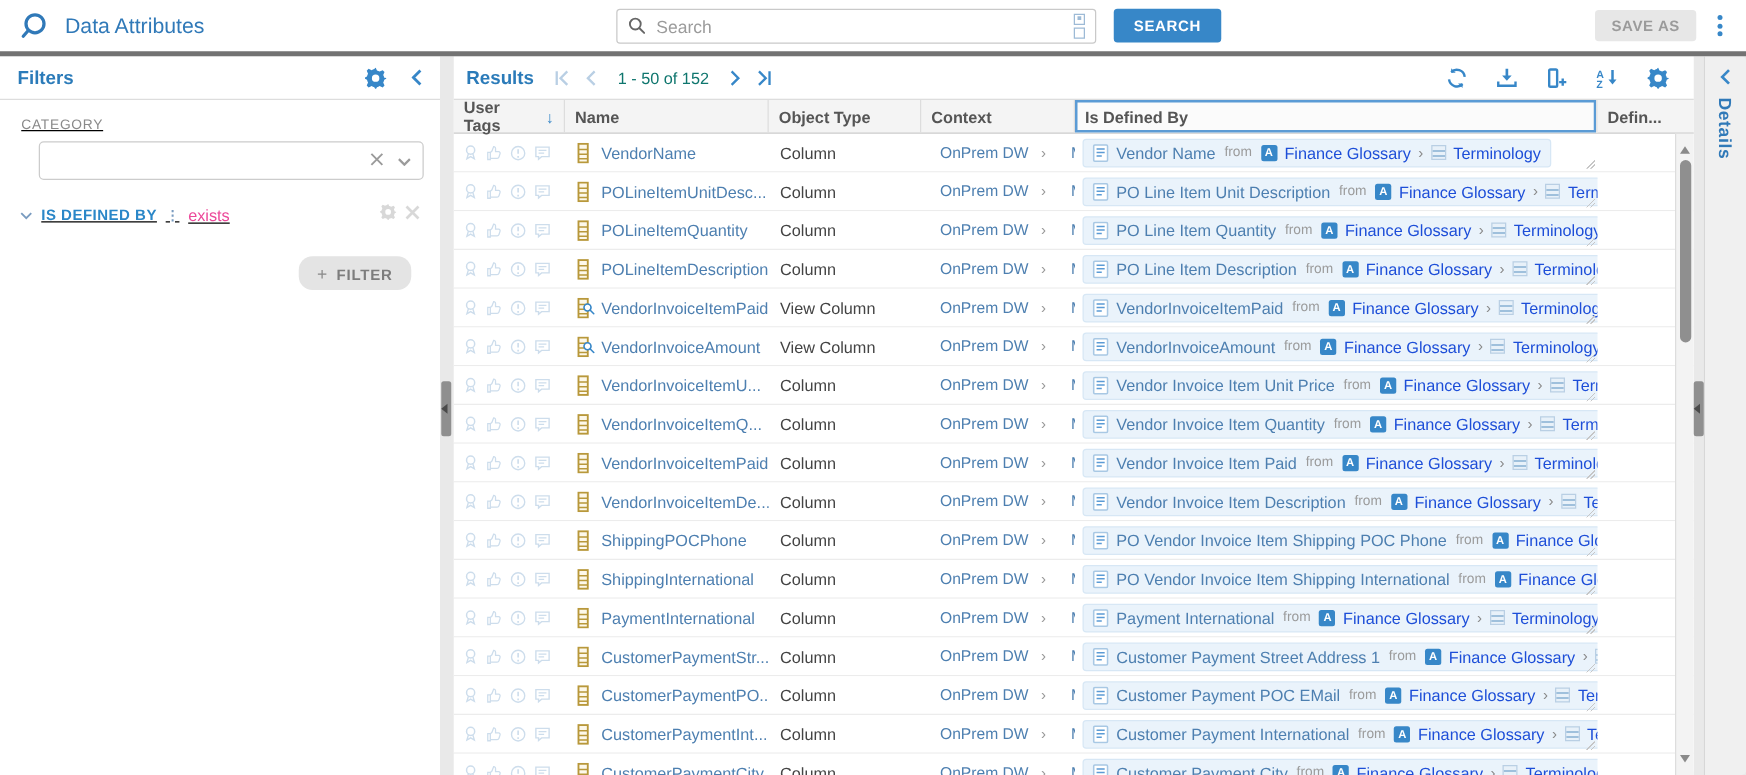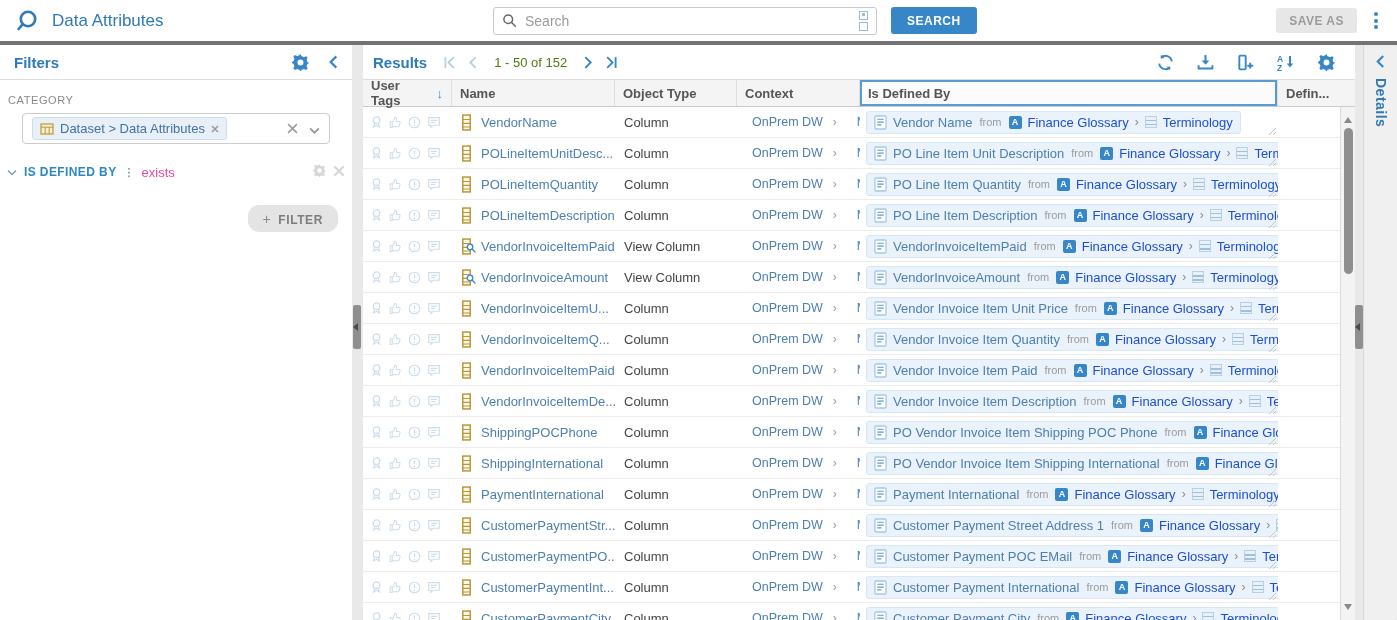--- a/index.html
+++ b/index.html
@@ -31,21 +31,21 @@
 
   
   .main { display:flex; height:575px; }
 
   
   .filters { width:352px; background:#fff; flex:none; display:flex; flex-direction:column; }
   .f-head { height:35px; border-bottom:1px solid #ddd; display:flex; align-items:center;
     padding:0 14px; gap:20px; flex:none; }
   .f-title { font-size:15px; font-weight:bold; color:#2b7bb9; flex:1; }
   .f-head .ico { color:#3787c8; cursor:pointer; display:flex; }
-  .f-body { padding:12px 4px; }
+  .f-body { padding:12px 13px;text-decoration:underline; }
   .cat-label { font-size:11px; color:#8a8a8a; letter-spacing:.6px; margin:2px 0 7px 4px; }
   .category-select { margin-left:18px; width:308px; height:31px; border:1px solid #ccc;
     border-radius:4px; display:flex; align-items:center; padding:0 9px; gap:8px; background:#fff; cursor:pointer; }
   .cat-chip { display:inline-flex; align-items:center; gap:6px; background:#e9eff7;
     border:1px solid #cdddeb; border-radius:3px; padding:3px 7px; font-size:13px; color:#3f72a5; }
   .cat-chip .chip-x { color:#9b9b9b; display:flex; }
   .sel-icons { margin-left:auto; display:flex; align-items:center; gap:11px; color:#9b9b9b; }
   .applied-filter { margin-top:19px; display:flex; align-items:center; gap:7px; padding:0 3px; }
   .af-name { font-size:12px; font-weight:bold; color:#2b87c8; letter-spacing:.4px; }
   .af-dots { color:#7a9cc0; font-size:11px; font-weight:bold; }
@@ -66,21 +66,21 @@
 
   
   .results { flex:1; background:#fff; display:flex; flex-direction:column; min-width:0;
     border-radius:0 0 4px 0; }
   .r-head { height:34px; display:flex; align-items:center; padding:0 10px; flex:none; }
   .r-title { font-size:15px; font-weight:bold; color:#2b7bb9; }
   .pagination { display:flex; align-items:center; gap:12px; margin-left:16px; }
   .pg { display:flex; cursor:pointer; }
   .pg.disabled { color:#b9cfe4; }
   .pg.active { color:#3787c8; }
-  .pg-range { font-size:13px; color:#4d7c0f; margin:0 4px; }
+  .pg-range { font-size:13px; color:#0f766e; margin:0 4px; }
   .r-toolbar { margin-left:auto; display:flex; align-items:center; gap:23px; padding-right:10px; }
   .r-toolbar .tico { color:#3787c8; cursor:pointer; display:flex; }
 
   .table-wrap { flex:1; position:relative; min-height:0; }
   .thead { display:flex; height:28px; background:#f4f4f4; border-top:1px solid #ddd;
     border-bottom:1px solid #ccc; }
   .th { font-size:13px; font-weight:bold; color:#555; display:flex; align-items:center;
     padding:0 8px; border-right:1px solid #ddd; flex:none; }
   .th .sort-arrow { color:#3787c8; margin-left:6px; font-weight:bold; }
   .th-usertags{ width:89px; } .th-name{ width:163px; } .th-type{ width:122px; }
@@ -184,32 +184,20 @@
       </span>
       <span class="ico">
         <svg width="9" height="14" viewBox="0 0 8 12">
             <path d="M6.5 1L1.5 6l5 5" fill="none" stroke="currentColor" stroke-width="2"></path>
           </svg>
       </span>
     </div>
     <div class="f-body">
       <div class="cat-label">CATEGORY</div>
       <div class="category-select">
-        <span class="cat-chip">
-          <svg width="14" height="12" viewBox="0 0 14 12">
-            <rect x="1" y="1" width="12" height="10" fill="#f6edd2" stroke="#b8983b" stroke-width="1.2"></rect>
-            <path d="M1 4.2h12M5.2 4.2v6.8M9.2 4.2v6.8" stroke="#b8983b" stroke-width="1"></path>
-          </svg>
-          <span>Dataset &gt; Data Attributes</span>
-          <span class="chip-x">
-            <svg width="8" height="8" viewBox="0 0 8 8">
-                <path d="M1 1l6 6M7 1L1 7" stroke="currentColor" stroke-width="1.6"></path>
-              </svg>
-          </span>
-        </span>
         <span class="sel-icons">
           <span>
             <svg width="11" height="11" viewBox="0 0 10 10">
                 <path d="M1 1l8 8M9 1L1 9" stroke="currentColor" stroke-width="1.4"></path>
               </svg>
           </span>
           <span>
             <svg width="11" height="7" viewBox="0 0 10 6">
                 <path d="M1 1l4 4 4-4" fill="none" stroke="currentColor" stroke-width="1.6"></path>
               </svg>

